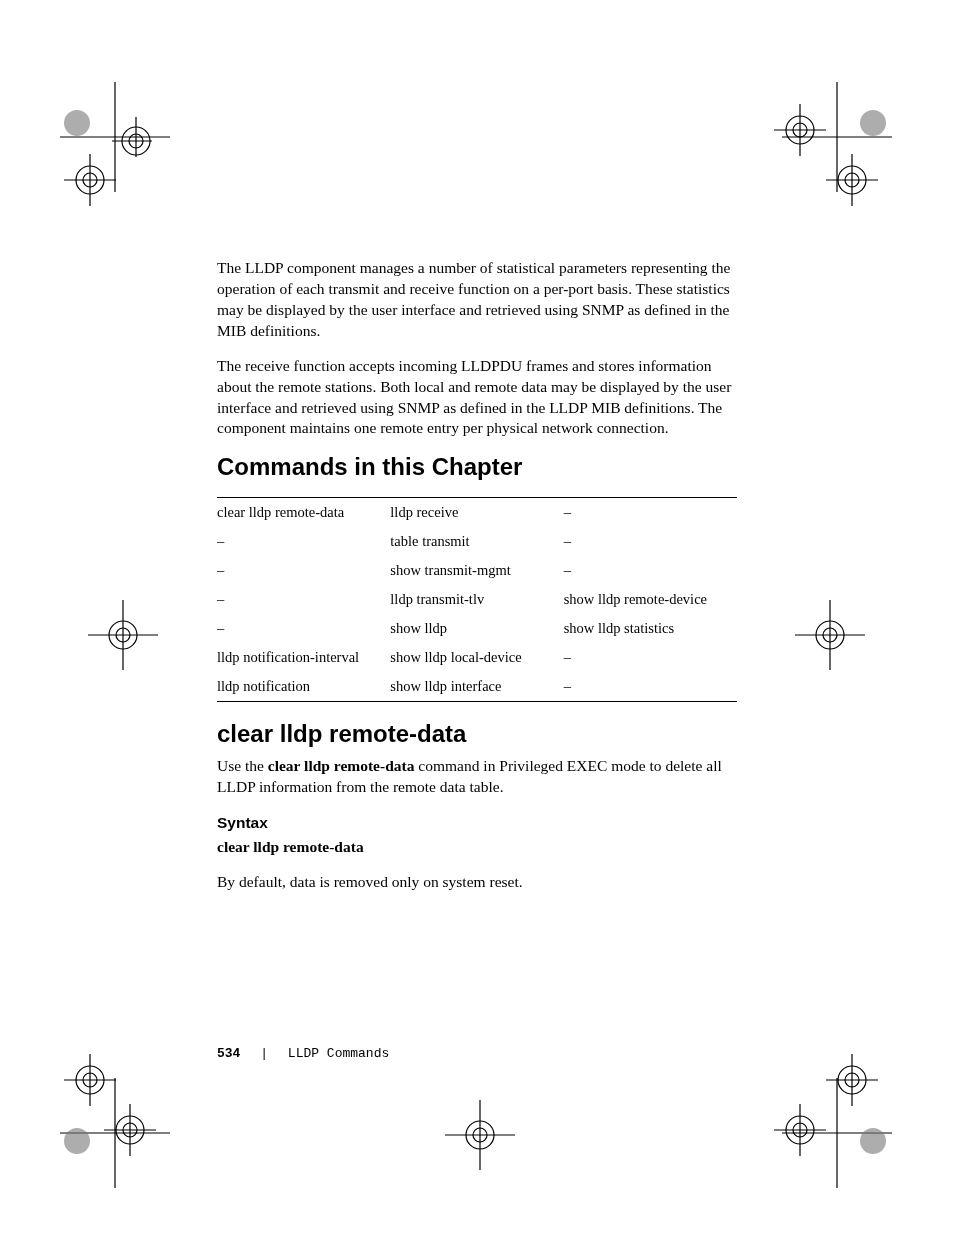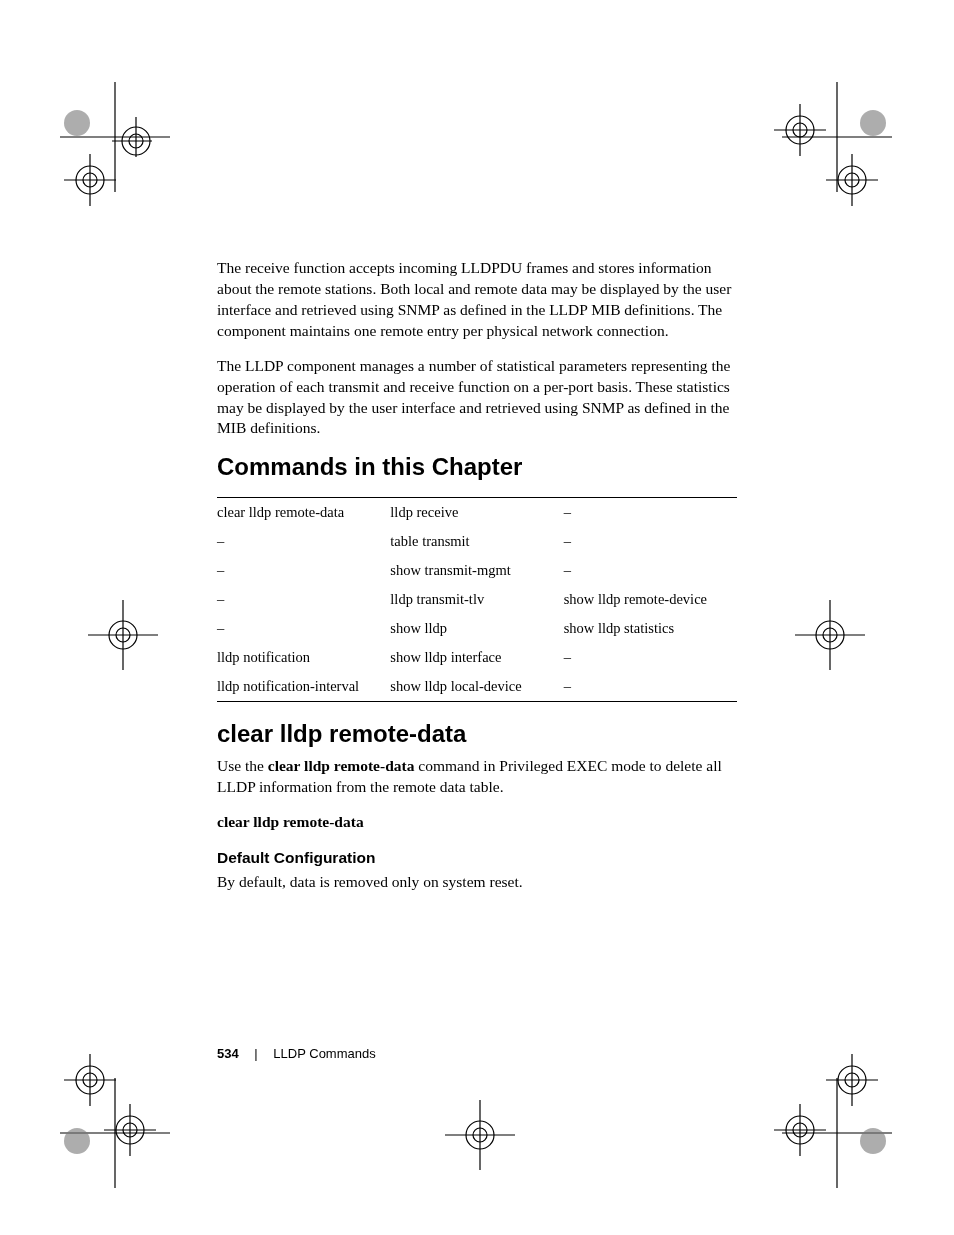--- a/index.html
+++ b/index.html
@@ -51,37 +51,37 @@
     font-size: 15.5px;
     margin-top: 16px;
     margin-bottom: 5px;
   }
   .bold { font-weight: 700; }
   .footer {
     position: absolute;
     left: 217px;
     top: 1046px;
     font-size: 13px;
-    font-family: Liberation Sans, sans-serif;
+    font-family: Liberation Mono, monospace;
   }
   .footer .pg { font-weight: 700; }
   .footer .sep { margin: 0 12px; color:#000; }
   
   .mark { position: absolute; }
   .mark svg { display:block; }
   .reg {
     stroke: #000; stroke-width:1.2; fill:none;
   }
 </style>
 </head>
 <body>
 
 <div class="content">
+  <p class="para">The LLDP component manages a number of statistical parameters representing the operation of each transmit and receive function on a per-port basis. These statistics may be displayed by the user interface and retrieved using SNMP as defined in the MIB definitions.</p>
   <p class="para">The receive function accepts incoming LLDPDU frames and stores information about the remote stations. Both local and remote data may be displayed by the user interface and retrieved using SNMP as defined in the LLDP MIB definitions. The component maintains one remote entry per physical network connection.</p>
-  <p class="para">The LLDP component manages a number of statistical parameters representing the operation of each transmit and receive function on a per-port basis. These statistics may be displayed by the user interface and retrieved using SNMP as defined in the MIB definitions.</p>
 
   <h2 class="h2">Commands in this Chapter</h2>
 
   <table class="command-table">
     <tbody id="cmd-body">
         <tr>
           <td>clear lldp remote-data</td>
           <td>lldp receive</td>
           <td>–</td>
         </tr>
@@ -99,40 +99,40 @@
           <td>–</td>
           <td>lldp transmit-tlv</td>
           <td>show lldp remote-device</td>
         </tr>
         <tr>
           <td>–</td>
           <td>show lldp</td>
           <td>show lldp statistics</td>
         </tr>
         <tr>
+          <td>lldp notification-interval</td>
+          <td>show lldp local-device</td>
+          <td>–</td>
+        </tr>
+        <tr>
           <td>lldp notification</td>
           <td>show lldp interface</td>
-          <td>–</td>
-        </tr>
-        <tr>
-          <td>lldp notification-interval</td>
-          <td>show lldp local-device</td>
           <td>–</td>
         </tr>
       </tbody>
   </table>
 
   <h2 class="h2">clear lldp remote-data</h2>
   <p class="para">
     <span>Use the </span><span class="bold">clear lldp remote-data</span><span> command in Privileged EXEC mode to delete all LLDP information from the remote data table.</span>
   </p>
 
+  <h3 class="h3">Syntax</h3>
   <p class="para bold">clear lldp remote-data</p>
 
-  <h3 class="h3">Default Configuration</h3>
   <p class="para">By default, data is removed only on system reset.</p>
 </div>
 
 <div class="footer">
   <span class="pg">534</span>
   <span class="sep">|</span>
   <span>LLDP Commands</span>
 </div>
 
 <div class="mark" style="left:60px; top:82px;">

